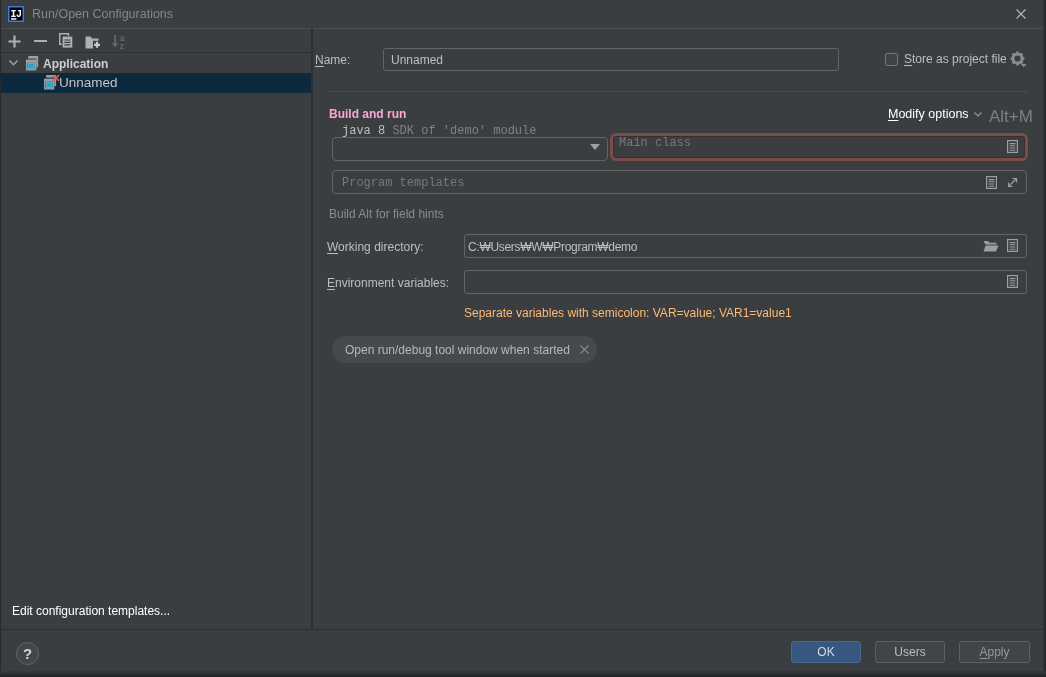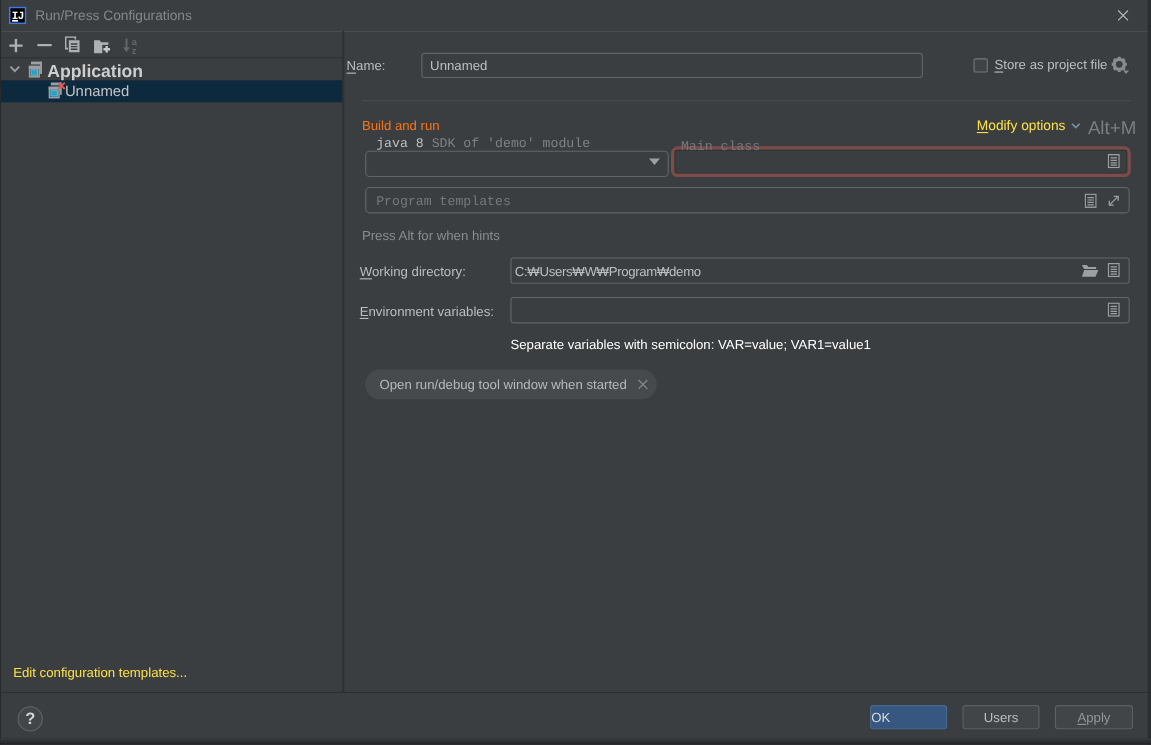--- a/index.html
+++ b/index.html
@@ -2,35 +2,35 @@
 <html><head>
 <meta charset="utf-8">
 <style>
 *{margin:0;padding:0;box-sizing:border-box}
 html,body{width:1046px;height:677px}
 body{background:#3b3e40;font-family:"Liberation Sans",sans-serif;font-size:12px;color:#bbbdbf;position:relative;overflow:hidden}
 .abs{position:absolute}
 .mono{font-family:"Liberation Mono",monospace}
 .field{position:absolute;border:1px solid #646464;border-radius:3px;background:#3b3e40}
 .u{text-decoration:underline;text-underline-offset:2px}
-.link{color:#fde047}
+.link{color:#ffffff}
 svg{display:block}
 </style>
 </head>
 <body>
 
 <div class="abs" style="left:0;top:0;width:1046px;height:28px;background:#3b3e40"></div>
 <div class="abs" style="left:8px;top:6px;width:16px;height:16px">
 <svg width="16" height="16" viewBox="0 0 16 16">
  <rect x="0.75" y="0.75" width="14.5" height="14.5" fill="#000" stroke="#3d7be0" stroke-width="1.5"></rect>
  <text x="2.6" y="11" font-family="Liberation Mono,monospace" font-weight="bold" font-size="10" fill="#fff" letter-spacing="-0.5">IJ</text>
  <rect x="3" y="12.2" width="5.4" height="1.5" fill="#fff"></rect>
 </svg>
 </div>
-<div class="abs" style="left:32px;top:7px;font-size:12.5px;color:#848688">Run/Press Configurations</div>
+<div class="abs" style="left:32px;top:7px;font-size:12.5px;color:#848688">Run/Open Configurations</div>
 <svg class="abs" style="left:1016px;top:9px" width="10" height="10" viewBox="0 0 10 10">
  <path d="M0.5,0.5 L9.5,9.5 M9.5,0.5 L0.5,9.5" stroke="#b4b6b8" stroke-width="1.1"></path>
 </svg>
 <div class="abs" style="left:0;top:28px;width:1046px;height:1px;background:#4d4f51"></div>
 
 <svg class="abs" style="left:8px;top:35px" width="13" height="13" viewBox="0 0 13 13">
  <path d="M6.5,0.5 V12.5 M0.5,6.5 H12.5" stroke="#aeb1b3" stroke-width="2.2"></path>
 </svg>
 <div class="abs" style="left:34px;top:40px;width:13px;height:2.4px;background:#aeb1b3"></div>
 <svg class="abs" style="left:59px;top:33px" width="14" height="15" viewBox="0 0 14 15">
@@ -54,21 +54,21 @@
 <svg class="abs" style="left:8px;top:59px" width="11" height="8" viewBox="0 0 11 8">
  <path d="M1.5,1.5 L5.5,5.7 L9.5,1.5" fill="none" stroke="#9da0a3" stroke-width="1.6"></path>
 </svg>
 <svg class="abs" style="left:26px;top:55px" width="13" height="16" viewBox="0 0 13 16">
  <rect x="2.2" y="1" width="9.3" height="2.6" fill="#9da0a3"></rect>
  <rect x="10.4" y="1" width="1.7" height="11.2" fill="#9da0a3"></rect>
  <rect x="0.7" y="5.5" width="8.9" height="9.3" fill="none" stroke="#9da0a3" stroke-width="1.4"></rect>
  <rect x="0" y="4.8" width="10.3" height="2.9" fill="#9da0a3"></rect>
  <rect x="2.2" y="8.4" width="6" height="5" fill="#2f9ec6" stroke="#5fc0dc" stroke-width="0.9"></rect>
 </svg>
-<div class="abs" style="left:43px;top:57px;font-weight:bold;font-size:16px;color:#ccced0">Application</div>
+<div class="abs" style="left:43px;top:57px;font-weight:bold;font-size:12px;color:#ccced0">Application</div>
 <div class="abs" style="left:0;top:73px;width:311px;height:20px;background:#0d293e"></div>
 <svg class="abs" style="left:44px;top:74px" width="13" height="16" viewBox="0 0 13 16">
  <rect x="2.2" y="1" width="9.3" height="2.6" fill="#9da0a3"></rect>
  <rect x="10.4" y="1" width="1.7" height="11.2" fill="#9da0a3"></rect>
  <rect x="0.7" y="5.5" width="8.9" height="9.3" fill="none" stroke="#9da0a3" stroke-width="1.4"></rect>
  <rect x="0" y="4.8" width="10.3" height="2.9" fill="#9da0a3"></rect>
  <rect x="2.2" y="8.4" width="6" height="5" fill="#2f9ec6" stroke="#5fc0dc" stroke-width="0.9"></rect>
 </svg>
 <svg class="abs" style="left:52px;top:74px" width="8" height="8" viewBox="0 0 8 8">
  <path d="M1.1,1.1 L6.9,6.9 M6.9,1.1 L1.1,6.9" stroke="#e05855" stroke-width="1.7"></path>
@@ -89,85 +89,85 @@
   <circle cx="7.5" cy="7.5" r="4.6" stroke-width="3"></circle>
   <g stroke-width="2.6">
    <path d="M7.5,0.6 V2.6 M7.5,12.4 V14.4 M0.6,7.5 H2.6 M12.4,7.5 H14.4 M2.6,2.6 L4,4 M11,11 L12.4,12.4 M12.4,2.6 L11,4 M4,11 L2.6,12.4"></path>
   </g>
  </g>
  <path d="M11,13 h5.4 l-2.7,3.2 z" fill="#898c8f"></path>
 </svg>
 
 <div class="abs" style="left:329px;top:91px;width:699px;height:1px;background:#4b4d4f"></div>
 
-<div class="abs" style="left:329px;top:107px;font-weight:normal;color:#f97316">Build and run</div>
+<div class="abs" style="left:329px;top:107px;font-weight:bold;color:#f9a8d4">Build and run</div>
 <div class="abs" style="left:888px;top:107px;font-size:12.5px"><span class="link"><span class="u">M</span>odify options</span></div>
 <svg class="abs" style="left:973px;top:111px" width="10" height="7" viewBox="0 0 10 7">
  <path d="M1.5,1.5 L5,5 L8.5,1.5" fill="none" stroke="#7e8ea9" stroke-width="1.5"></path>
 </svg>
 <div class="abs" style="left:989px;top:107px;font-size:17px;color:#7c7e80">Alt+M</div>
 
 <div class="field" style="left:332px;top:137px;width:276px;height:24px;border-radius:4px"></div>
 <div class="abs mono" style="left:342px;top:124px;color:#bdbfc1">java 8 <span style="color:#7f8285">SDK of 'demo' module</span></div>
 <div class="abs" style="left:590px;top:144px;width:0;height:0;border-left:5px solid transparent;border-right:5px solid transparent;border-top:6px solid #9da0a3"></div>
 
 <div class="abs" style="left:610px;top:133px;width:418px;height:28px;border:3px solid #7d4b4a;border-radius:6px;background:#3b3e40;box-shadow:inset 0 0 0 1px #303335"></div>
-<div class="abs mono" style="left:619px;top:126px;color:#75797d">Main class</div>
+<div class="abs mono" style="left:619px;top:136px;color:#75797d">Main class</div>
 <svg class="abs" style="left:1007px;top:140px" width="11" height="13" viewBox="0 0 11 13">
  <rect x="0.6" y="0.6" width="9.8" height="11.8" fill="none" stroke="#9aa0a4" stroke-width="1.2"></rect>
  <path d="M2.6,3.6 h5.8 M2.6,5.8 h5.8 M2.6,8 h5.8 M2.6,10.2 h5.8" stroke="#9aa0a4" stroke-width="1.1"></path>
 </svg>
 
 <div class="field" style="left:332px;top:170px;width:695px;height:24px;border-radius:4px"></div>
 <div class="abs mono" style="left:342px;top:176px;color:#75797d">Program templates</div>
 <svg class="abs" style="left:986px;top:176px" width="11" height="13" viewBox="0 0 11 13">
  <rect x="0.6" y="0.6" width="9.8" height="11.8" fill="none" stroke="#9aa0a4" stroke-width="1.2"></rect>
  <path d="M2.6,3.6 h5.8 M2.6,5.8 h5.8 M2.6,8 h5.8 M2.6,10.2 h5.8" stroke="#9aa0a4" stroke-width="1.1"></path>
 </svg>
 <svg class="abs" style="left:1006px;top:176px" width="13" height="13" viewBox="0 0 13 13">
  <g stroke="#9aa0a4" stroke-width="1.2" fill="none">
   <path d="M2.5,10.5 L10.5,2.5"></path>
   <path d="M6.5,2.5 H10.5 V6.5"></path>
   <path d="M2.5,6.5 V10.5 H6.5"></path>
  </g>
 </svg>
 
-<div class="abs" style="left:329px;top:207px;color:#8a8d8f">Press Alt for when hints</div>
+<div class="abs" style="left:329px;top:207px;color:#8a8d8f">Build Alt for field hints</div>
 
 <div class="abs" style="left:327px;top:240px"><span class="u">W</span>orking directory:</div>
 <div class="field" style="left:464px;top:234px;width:563px;height:24px"></div>
 <div class="abs" style="left:468px;top:240px;color:#bdbfc1;letter-spacing:-0.3px">C:₩Users₩W₩Program₩demo</div>
 <svg class="abs" style="left:983px;top:240px" width="16" height="12" viewBox="0 0 16 12">
  <path d="M0.5,1 h4.5 l1.5,1.8 h7 v1.7 h-11 z" fill="#9aa0a4"></path>
  <path d="M2.7,5.5 h12.8 l-2.6,6 H0.5 z" fill="#9aa0a4"></path>
 </svg>
 <svg class="abs" style="left:1007px;top:239px" width="11" height="13" viewBox="0 0 11 13">
  <rect x="0.6" y="0.6" width="9.8" height="11.8" fill="none" stroke="#9aa0a4" stroke-width="1.2"></rect>
  <path d="M2.6,3.6 h5.8 M2.6,5.8 h5.8 M2.6,8 h5.8 M2.6,10.2 h5.8" stroke="#9aa0a4" stroke-width="1.1"></path>
 </svg>
 
 <div class="abs" style="left:327px;top:276px"><span class="u">E</span>nvironment variables:</div>
 <div class="field" style="left:464px;top:270px;width:563px;height:24px"></div>
 <svg class="abs" style="left:1007px;top:275px" width="11" height="13" viewBox="0 0 11 13">
  <rect x="0.6" y="0.6" width="9.8" height="11.8" fill="none" stroke="#9aa0a4" stroke-width="1.2"></rect>
  <path d="M2.6,3.6 h5.8 M2.6,5.8 h5.8 M2.6,8 h5.8 M2.6,10.2 h5.8" stroke="#9aa0a4" stroke-width="1.1"></path>
 </svg>
 
-<div class="abs" style="left:464px;top:306px;color:#ffffff">Separate variables with semicolon: VAR=value; VAR1=value1</div>
+<div class="abs" style="left:464px;top:306px;color:#fdba74">Separate variables with semicolon: VAR=value; VAR1=value1</div>
 
 <div class="abs" style="left:332px;top:336px;width:265px;height:27px;background:#474a4c;border-radius:14px"></div>
 <div class="abs" style="left:345px;top:343px;color:#b6b8ba">Open run/debug tool window when started</div>
 <svg class="abs" style="left:579px;top:344px" width="11" height="11" viewBox="0 0 11 11">
  <path d="M1.5,1.5 L9.5,9.5 M9.5,1.5 L1.5,9.5" stroke="#85888a" stroke-width="1.2"></path>
 </svg>
 
 <div class="abs" style="left:0;top:629px;width:1046px;height:1px;background:#2c2e30"></div>
 <div class="abs" style="left:16px;top:642px;width:23px;height:23px;border:1px solid #626567;border-radius:50%;background:#434649;color:#d0d2d4;font-size:15px;font-weight:bold;text-align:center;line-height:21px">?</div>
 
-<div class="abs" style="left:791px;top:641px;width:70px;height:22px;background:#365880;border:1px solid #47698e;border-radius:3px;color:#d6d9db;text-align:left;line-height:20px">OK</div>
+<div class="abs" style="left:791px;top:641px;width:70px;height:22px;background:#365880;border:1px solid #47698e;border-radius:3px;color:#d6d9db;text-align:center;line-height:20px">OK</div>
 <div class="abs" style="left:875px;top:641px;width:70px;height:22px;background:#414548;border:1px solid #5c6062;border-radius:3px;color:#bdbfc1;text-align:center;line-height:20px">Users</div>
 <div class="abs" style="left:959px;top:641px;width:71px;height:22px;background:#414548;border:1px solid #5c6062;border-radius:3px;color:#95979a;text-align:center;line-height:20px"><span class="u">A</span>pply</div>
 
 <div class="abs" style="left:0;top:0;width:1px;height:677px;background:#28292b"></div>
 <div class="abs" style="left:1043px;top:0;width:1px;height:677px;background:#35373a"></div>
 <div class="abs" style="left:1044px;top:0;width:2px;height:677px;background:#27292b"></div>
 <div class="abs" style="left:0;top:671px;width:1046px;height:2px;background:#35383a"></div>
 <div class="abs" style="left:0;top:673px;width:1046px;height:2px;background:#2c2f31"></div>
 <div class="abs" style="left:0;top:675px;width:1046px;height:2px;background:#242628"></div>
 

